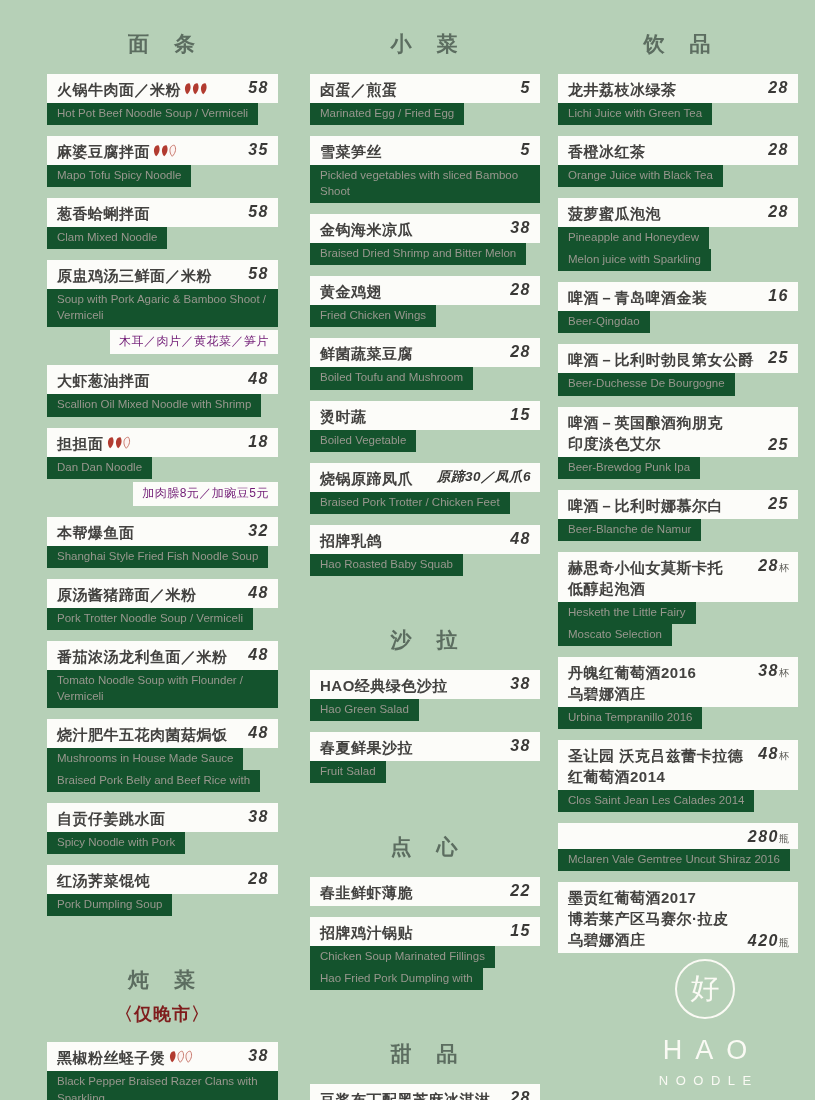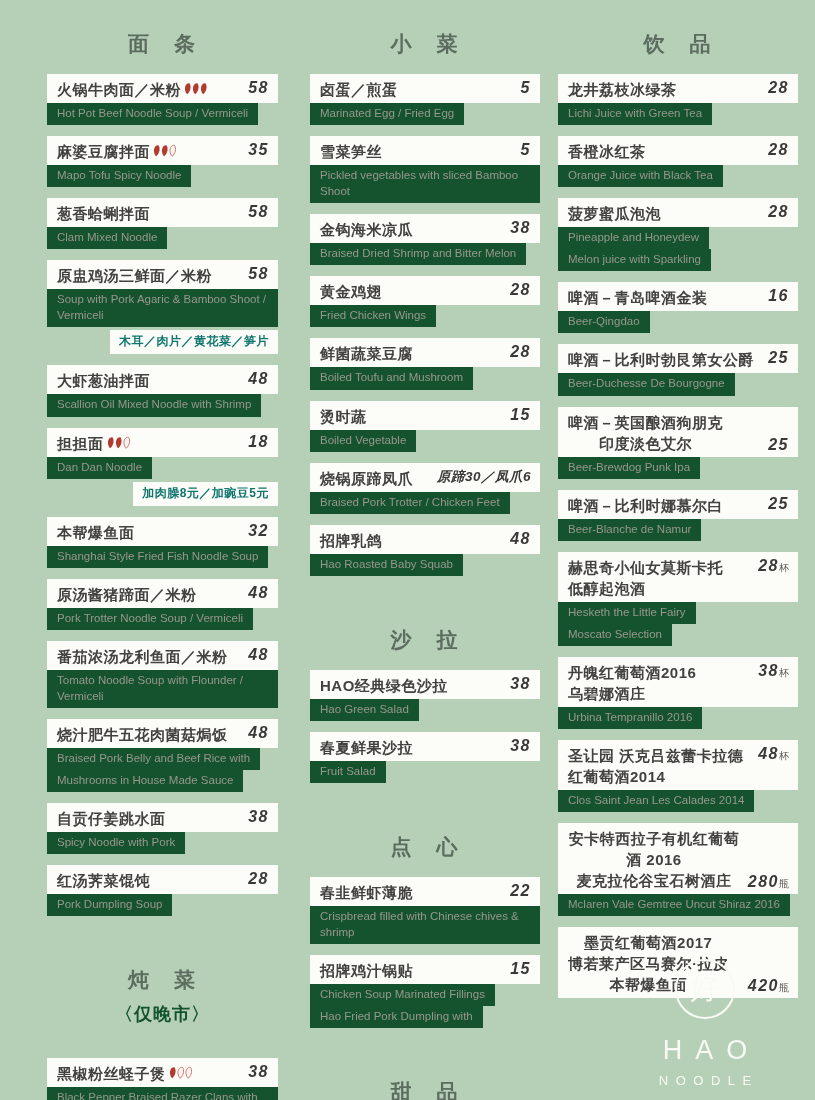--- a/index.html
+++ b/index.html
@@ -14,48 +14,48 @@
   .col-1{width:231px;margin-right:32px;}
   .col-2{width:230px;margin-right:18px;}
   .col-3{width:240px;}
   .section{display:flex;flex-direction:column;}
   .section-title{
     font-size:21px;font-weight:bold;color:#5c6d60;
     text-align:center;letter-spacing:2px;margin:4px 0 16px;
   }
   .section:not(:first-child) .section-title{margin-top:39px;}
   .section-subtitle{
-    font-size:18px;font-weight:bold;color:#14532d;
-    text-align:center;letter-spacing:1px;margin:-8px 0 32px;
+    font-size:18px;font-weight:bold;color:#7f1d1d;
+    text-align:center;letter-spacing:1px;margin:-8px 0 16px;
   }
   .item{display:flex;flex-direction:column;align-items:flex-start;margin-bottom:11px;}
   .item-main{
     display:flex;width:100%;box-sizing:border-box;
     background:#fcfcf9;padding:5px 9px 3px 10px;align-items:flex-start;
   }
-  .item-main.bottom{align-items:flex-end;text-align:center;}
+  .item-main.bottom{align-items:flex-end;}
   .item-name{
     font-size:15px;font-weight:bold;color:#434240;
     line-height:1.4;white-space:pre-line;letter-spacing:0.5px;
   }
   .chilis{display:flex;align-items:center;margin-left:3px;padding-top:3px;}
   .chilis svg{display:block;margin-left:-1px;}
   .item-price{
     margin-left:auto;padding-left:8px;white-space:nowrap;
     font-style:italic;font-weight:bold;font-size:16px;color:#3a3937;letter-spacing:1.5px;
   }
   .item-price.price-text{font-size:13.5px;letter-spacing:0.5px;}
   .price-unit{font-style:normal;font-weight:normal;font-size:10px;letter-spacing:0;color:#55544f;}
   .item-desc{
     background:#14532d;color:#98978e;font-size:11.5px;
     padding:2px 10px 4px 10px;line-height:1.4;max-width:100%;box-sizing:border-box;
   }
   .item-note{
-    align-self:flex-end;background:#fcfcf9;color:#0f766e;
-    font-size:12px;padding:3px 9px 4px 9px;margin-top:3px;letter-spacing:0.5px;font-weight:bold;
+    align-self:flex-end;background:#fcfcf9;color:#701a75;
+    font-size:12px;padding:3px 9px 4px 9px;margin-top:3px;letter-spacing:0.5px;
   }
   .logo{
     position:absolute;right:24px;bottom:12px;width:172px;
     text-align:center;color:#fafaf4;
   }
   .logo-circle{
     width:56px;height:56px;border:2.5px solid #fafaf4;border-radius:50%;
     margin:0 auto 16px auto;display:flex;align-items:center;justify-content:center;
     font-size:29px;font-weight:400;
   }
@@ -183,22 +183,22 @@
             <span class="item-name">番茄浓汤龙利鱼面／米粉</span>
             <span class="item-price"><span>48</span></span>
           </div>
           <div class="item-desc">Tomato Noodle Soup with Flounder / Vermiceli</div>
         </div>
         <div class="item">
           <div class="item-main">
             <span class="item-name">烧汁肥牛五花肉菌菇焗饭</span>
             <span class="item-price"><span>48</span></span>
           </div>
+          <div class="item-desc">Mushrooms in House Made Sauce</div>
           <div class="item-desc">Braised Pork Belly and Beef Rice with</div>
-          <div class="item-desc">Mushrooms in House Made Sauce</div>
         </div>
         <div class="item">
           <div class="item-main">
             <span class="item-name">自贡仔姜跳水面</span>
             <span class="item-price"><span>38</span></span>
           </div>
           <div class="item-desc">Spicy Noodle with Pork</div>
         </div>
         <div class="item">
           <div class="item-main">
@@ -314,21 +314,20 @@
           <div class="item-desc">Fruit Salad</div>
         </div>
       </div>
       <div class="section">
         <div class="section-title">点　心</div>
         <div class="item">
           <div class="item-main">
             <span class="item-name">春韭鲜虾薄脆</span>
             <span class="item-price"><span>22</span></span>
           </div>
-          <div class="item-desc">Crispbread filled with Chinese chives &amp; shrimp</div>
         </div>
         <div class="item">
           <div class="item-main">
             <span class="item-name">招牌鸡汁锅贴</span>
             <span class="item-price"><span>15</span></span>
           </div>
           <div class="item-desc">Chicken Soup Marinated Fillings</div>
           <div class="item-desc">Hao Fried Pork Dumpling with</div>
         </div>
       </div>
@@ -416,31 +415,29 @@
         <div class="item">
           <div class="item-main">
             <span class="item-name">圣让园 沃克吕兹蕾卡拉德
 红葡萄酒2014</span>
             <span class="item-price"><span>48</span><span class="price-unit">杯</span></span>
           </div>
           <div class="item-desc">Clos Saint Jean Les Calades 2014</div>
         </div>
         <div class="item">
           <div class="item-main bottom">
-            <span class="item-name">安卡特西拉子有机红葡萄酒 2016
-麦克拉伦谷宝石树酒庄</span>
             <span class="item-price"><span>280</span><span class="price-unit">瓶</span></span>
           </div>
           <div class="item-desc">Mclaren Vale Gemtree Uncut Shiraz 2016</div>
         </div>
         <div class="item">
           <div class="item-main bottom">
             <span class="item-name">墨贡红葡萄酒2017
 博若莱产区马赛尔·拉皮
-本帮爆鱼面</span>
+乌碧娜酒庄</span>
             <span class="item-price"><span>420</span><span class="price-unit">瓶</span></span>
           </div>
         </div>
       </div>
     </div>
 </div>
 
 <div class="logo">
   <div class="logo-circle">
     <span>好</span>

